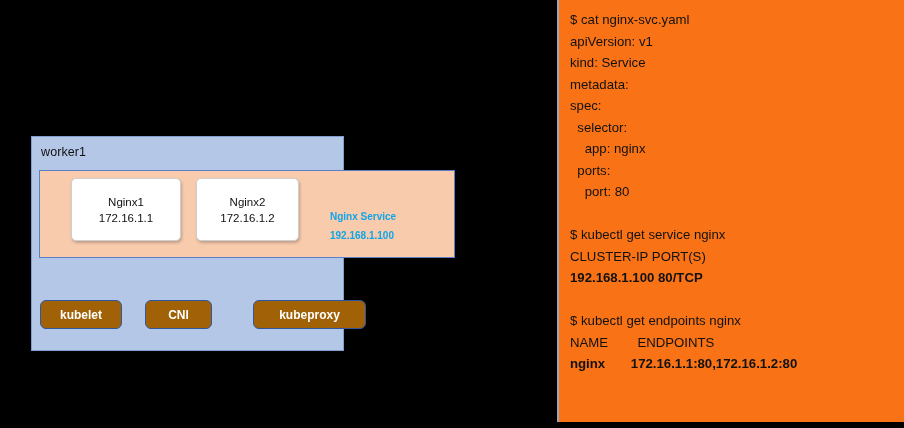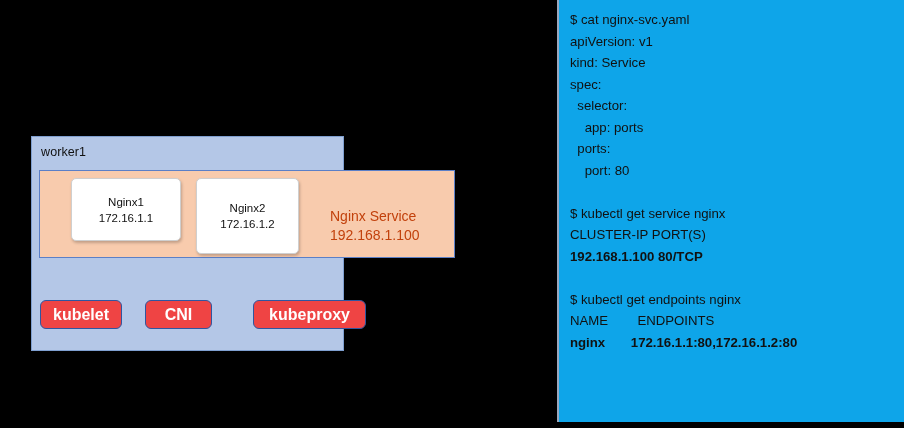--- a/index.html
+++ b/index.html
@@ -47,24 +47,25 @@
     background: #f8cbad;
     border: 1px solid #5b7fc7;
     box-sizing: border-box;
   }
   #nginx-service-caption {
     position: absolute;
     left: 330px;
     top: 207px;
     width: 125px;
     text-align: left;
-    font-size: 14px;
-    color: #c2410c;
+    font-size: 10px;
+    color: #0ea5e9;
     line-height: 19px;
     white-space: nowrap;
+    font-weight: bold;
   }
 
   .pod-box {
     position: absolute;
     background: #ffffff;
     border: 1px solid #cfcfcf;
     border-radius: 5px;
     box-shadow: 1px 2px 3px rgba(0,0,0,0.22);
     display: flex;
     flex-direction: column;
@@ -72,50 +73,50 @@
     justify-content: center;
     box-sizing: border-box;
   }
   .pod-line {
     font-size: 11.5px;
     color: #111111;
     line-height: 16px;
     white-space: nowrap;
   }
   #pod-nginx1 { left: 71px; top: 178px; width: 110px; height: 63px; }
-  #pod-nginx2 { left: 196px; top: 178px; width: 103px; height: 76px; }
+  #pod-nginx2 { left: 196px; top: 178px; width: 103px; height: 63px; }
 
   .comp-btn {
     position: absolute;
     top: 300px;
     height: 29px;
-    background: #ef4444;
+    background: #a16207;
     border: 1px solid #2f56a0;
     border-radius: 6px;
     color: #ffffff;
-    font-size: 16px;
+    font-size: 12px;
     font-weight: bold;
     display: flex;
     align-items: center;
     justify-content: center;
     box-sizing: border-box;
     white-space: nowrap;
   }
   #btn-kubelet   { left: 40px;  width: 82px; }
   #btn-cni       { left: 145px; width: 67px; }
   #btn-kubeproxy { left: 253px; width: 113px; }
 
   
   #terminal-panel {
     position: absolute;
     left: 557px;
     top: 0px;
     width: 347px;
     height: 422px;
-    background: #0ea5e9;
+    background: #f97316;
     border-left: 2px solid #9aa7bd;
     box-sizing: border-box;
     padding: 9px 0 0 11px;
   }
   .term-line {
     font-size: 13.2px;
     color: #111111;
     line-height: 21.5px;
     white-space: pre;
     height: 21.5px;
@@ -148,23 +149,24 @@
   </div>
 
   <div class="comp-btn" id="btn-kubelet">kubelet</div>
   <div class="comp-btn" id="btn-cni">CNI</div>
   <div class="comp-btn" id="btn-kubeproxy">kubeproxy</div>
 
   <div id="terminal-panel">
       <div class="term-line">$ cat nginx-svc.yaml</div>
       <div class="term-line">apiVersion: v1</div>
       <div class="term-line">kind: Service</div>
+      <div class="term-line">metadata:</div>
       <div class="term-line">spec:</div>
       <div class="term-line">  selector:</div>
-      <div class="term-line">    app: ports</div>
+      <div class="term-line">    app: nginx</div>
       <div class="term-line">  ports:</div>
       <div class="term-line">    port: 80</div>
       <div class="term-line blank"></div>
       <div class="term-line">$ kubectl get service nginx</div>
       <div class="term-line">CLUSTER-IP PORT(S)</div>
       <div class="term-line bold">192.168.1.100 80/TCP</div>
       <div class="term-line blank"></div>
       <div class="term-line">$ kubectl get endpoints nginx</div>
       <div class="term-line">NAME        ENDPOINTS</div>
       <div class="term-line bold">nginx       172.16.1.1:80,172.16.1.2:80</div>

